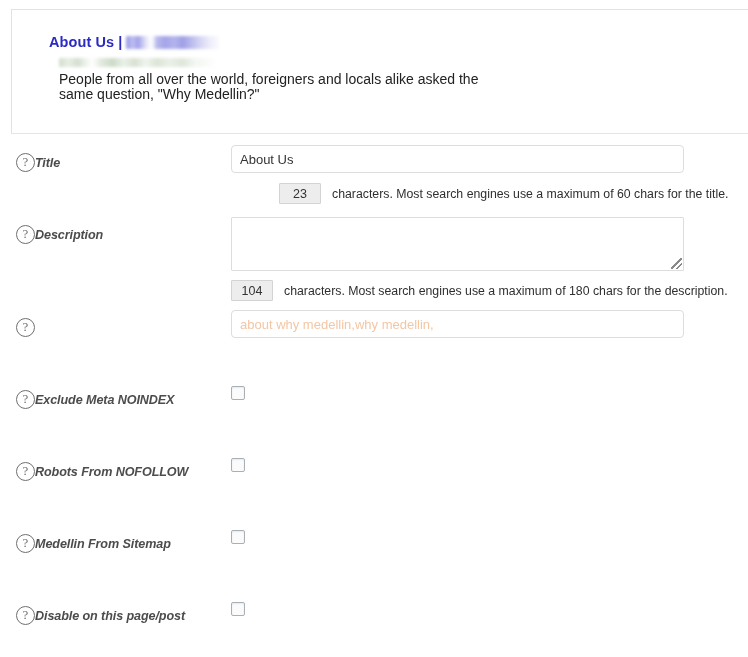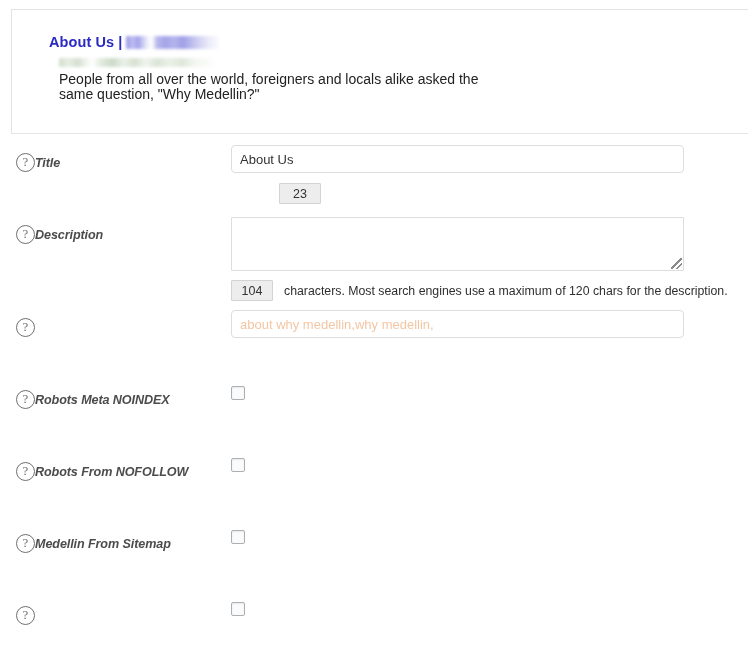--- a/index.html
+++ b/index.html
@@ -231,53 +231,54 @@
     <div class="row row-field">
       <div class="label-cell">
         <span class="help-icon">?</span>
         <span class="label-text">Title</span>
       </div>
       <div class="field-cell">
         <input class="text-input" type="text" value="About Us" style="">
       </div>
       <div class="counter-line" style="top:38px;padding-left:48px;">
         <input class="counter-box" type="text" readonly="" value="23" style="">
+        <span class="counter-note">characters. Most search engines use a maximum of 60 chars for the title.</span>
       </div>
     </div>
 
     <div class="row row-desc">
       <div class="label-cell">
         <span class="help-icon">?</span>
         <span class="label-text">Description</span>
       </div>
       <div class="field-cell">
         <div class="ta-wrap">
           <textarea class="textarea-input" style=""></textarea>
           <span class="resize-grip"></span>
         </div>
       </div>
       <div class="counter-line" style="top:63px;">
         <input class="counter-box" type="text" readonly="" value="104" style="">
-        <span class="counter-note">characters. Most search engines use a maximum of 120 chars for the description.</span>
+        <span class="counter-note">characters. Most search engines use a maximum of 180 chars for the description.</span>
       </div>
     </div>
 
     <div class="row row-kw">
       <div class="label-cell">
         <span class="help-icon">?</span>
       </div>
       <div class="field-cell">
         <input class="text-input" type="text" placeholder="about why medellin,why medellin," style="">
       </div>
     </div>
 
     <div class="row row-check">
       <div class="label-cell">
         <span class="help-icon">?</span>
-        <span class="label-text">Robots Meta NOINDEX</span>
+        <span class="label-text">Exclude Meta NOINDEX</span>
       </div>
       <div class="field-cell" style="top:4px;">
         <input class="checkbox" type="checkbox" style="">
       </div>
     </div>
 
     <div class="row row-check">
       <div class="label-cell">
         <span class="help-icon">?</span>
         <span class="label-text">Robots From NOFOLLOW</span>
@@ -293,20 +294,21 @@
         <span class="label-text">Medellin From Sitemap</span>
       </div>
       <div class="field-cell" style="top:4px;">
         <input class="checkbox" type="checkbox" style="">
       </div>
     </div>
 
     <div class="row row-check">
       <div class="label-cell">
         <span class="help-icon">?</span>
+        <span class="label-text">Disable on this page/post</span>
       </div>
       <div class="field-cell" style="top:4px;">
         <input class="checkbox" type="checkbox" style="">
       </div>
     </div>
 
   </div>
 </div>
 
 </body></html>

